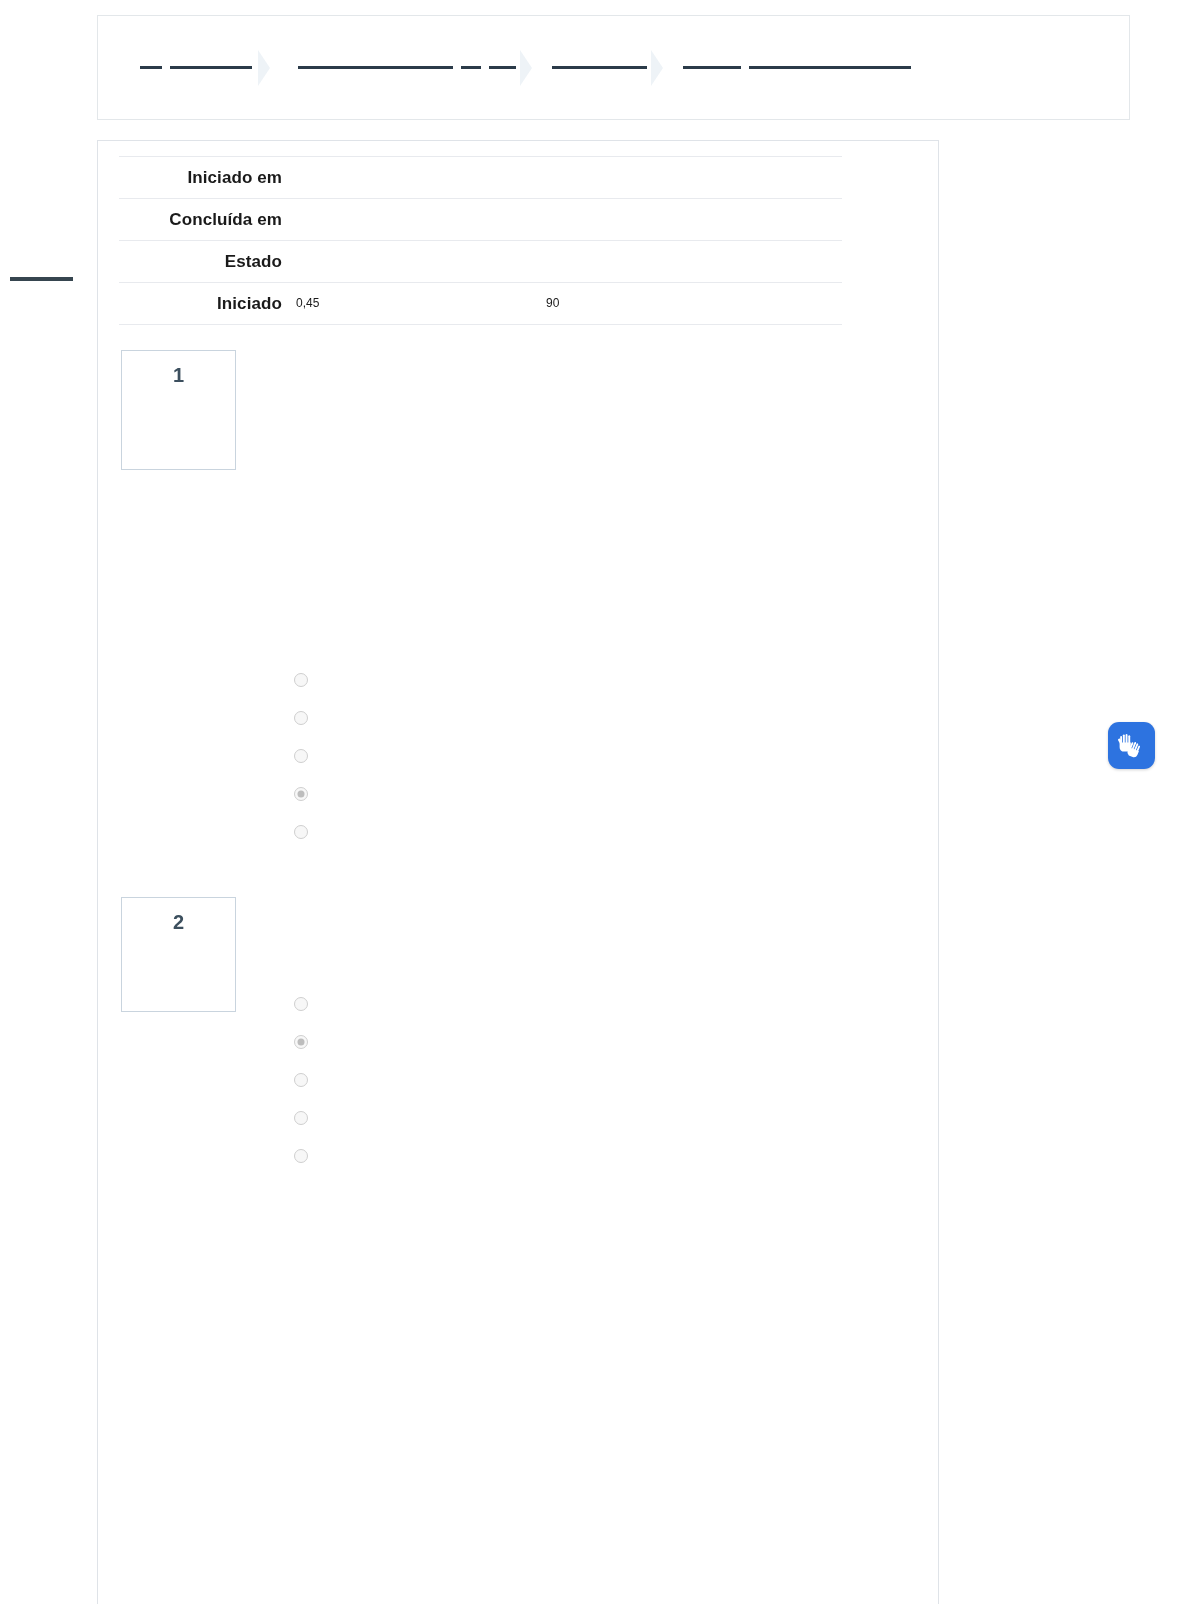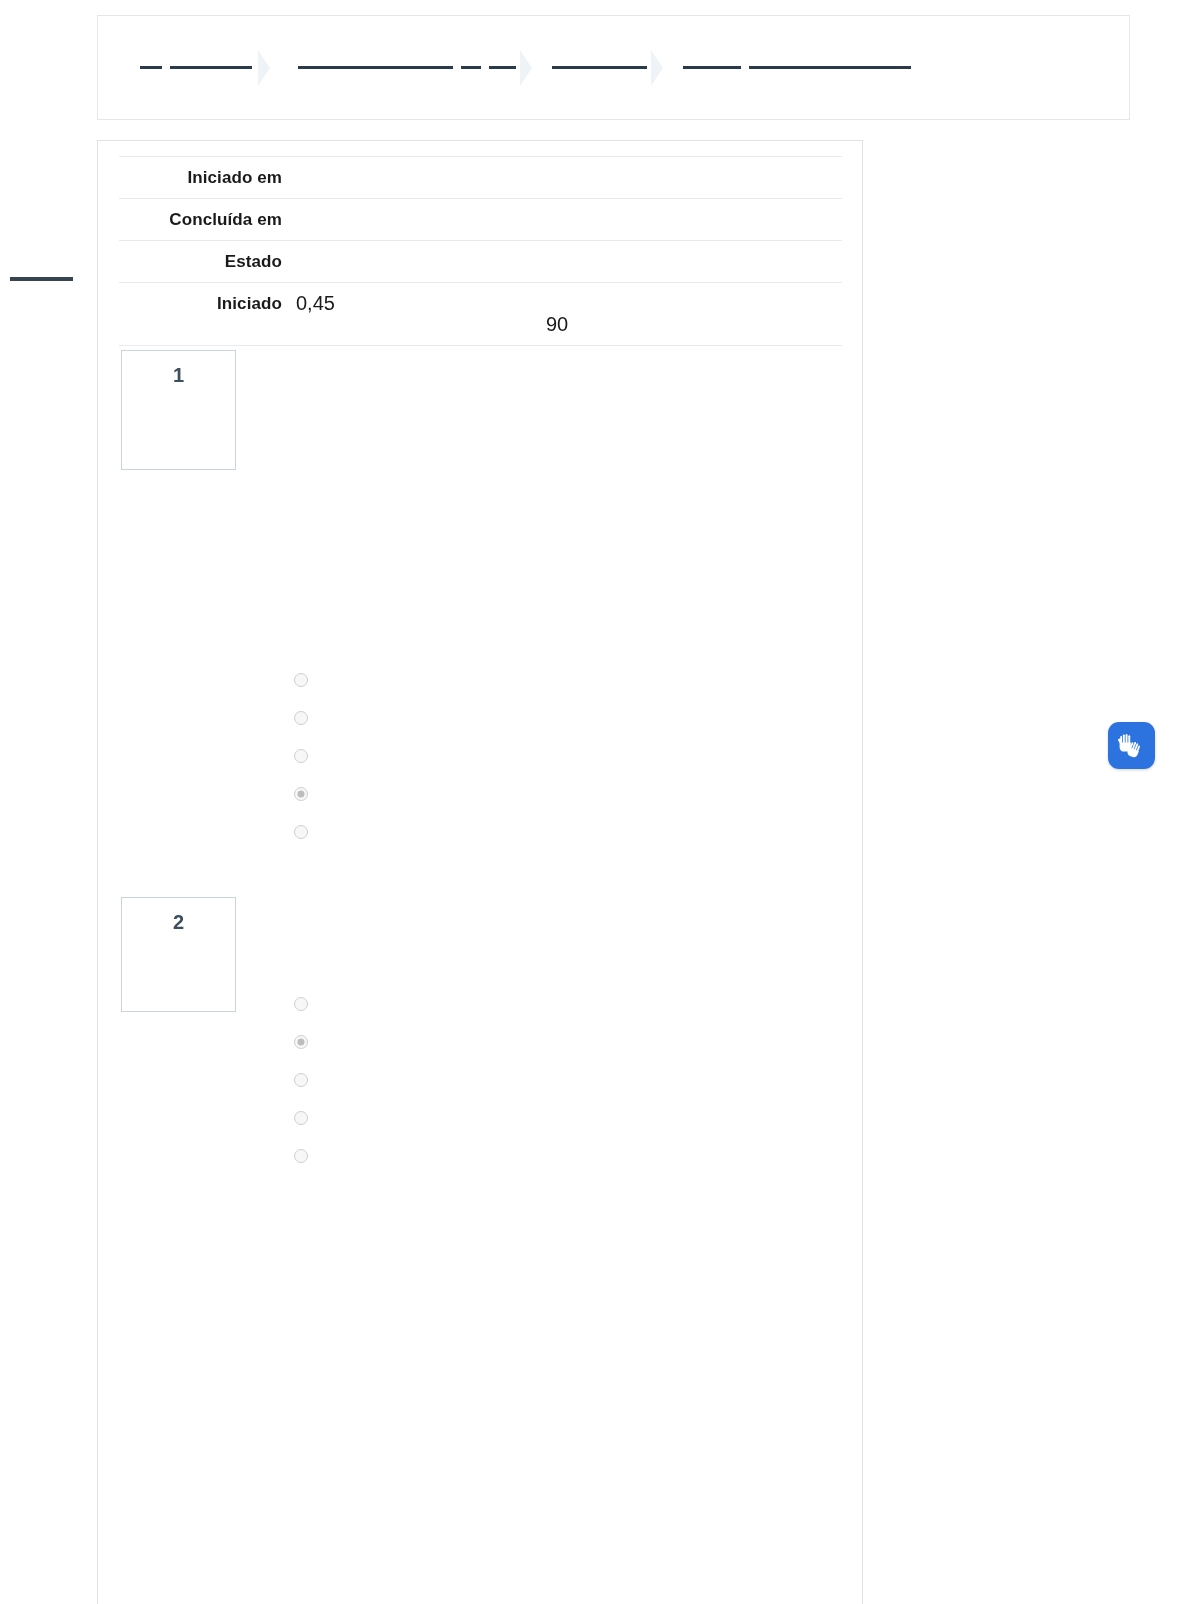--- a/index.html
+++ b/index.html
@@ -73,21 +73,21 @@
     position: relative;
     flex: 0 0 auto;
   }
   .chevron svg { display: block; }
 
   
   .content-panel {
     position: absolute;
     left: 97px;
     top: 140px;
-    width: 766px;
+    width: 842px;
     height: 1464px;
     box-sizing: border-box;
     border: 1px solid #dfe3e8;
     border-bottom: none;
     background: #ffffff;
   }
 
   
   .summary-table {
     position: absolute;
@@ -108,31 +108,31 @@
     vertical-align: top;
     padding: 6px 0 6px 0;
     font-size: 17px;
     font-weight: 600;
     color: #1a1a1a;
     line-height: 29px;
     letter-spacing: 0.1px;
   }
   .summary-table td {
     padding: 6px 0 6px 14px;
-    font-size: 20px;
+    font-size: 12px;
     font-weight: 400;
     color: #1a1a1a;
     line-height: 29px;
     vertical-align: top;
   }
   .grade-cell {
     display: flex;
   }
   .grade-a { width: 250px; }
-  .grade-b { width: 250px; margin-top: 21px; }
+  .grade-b { width: 250px; }
 
   
   .qbox {
     position: absolute;
     width: 115px;
     box-sizing: border-box;
     border: 1px solid #c9d4de;
     background: #ffffff;
     text-align: center;
     padding-top: 13px;

